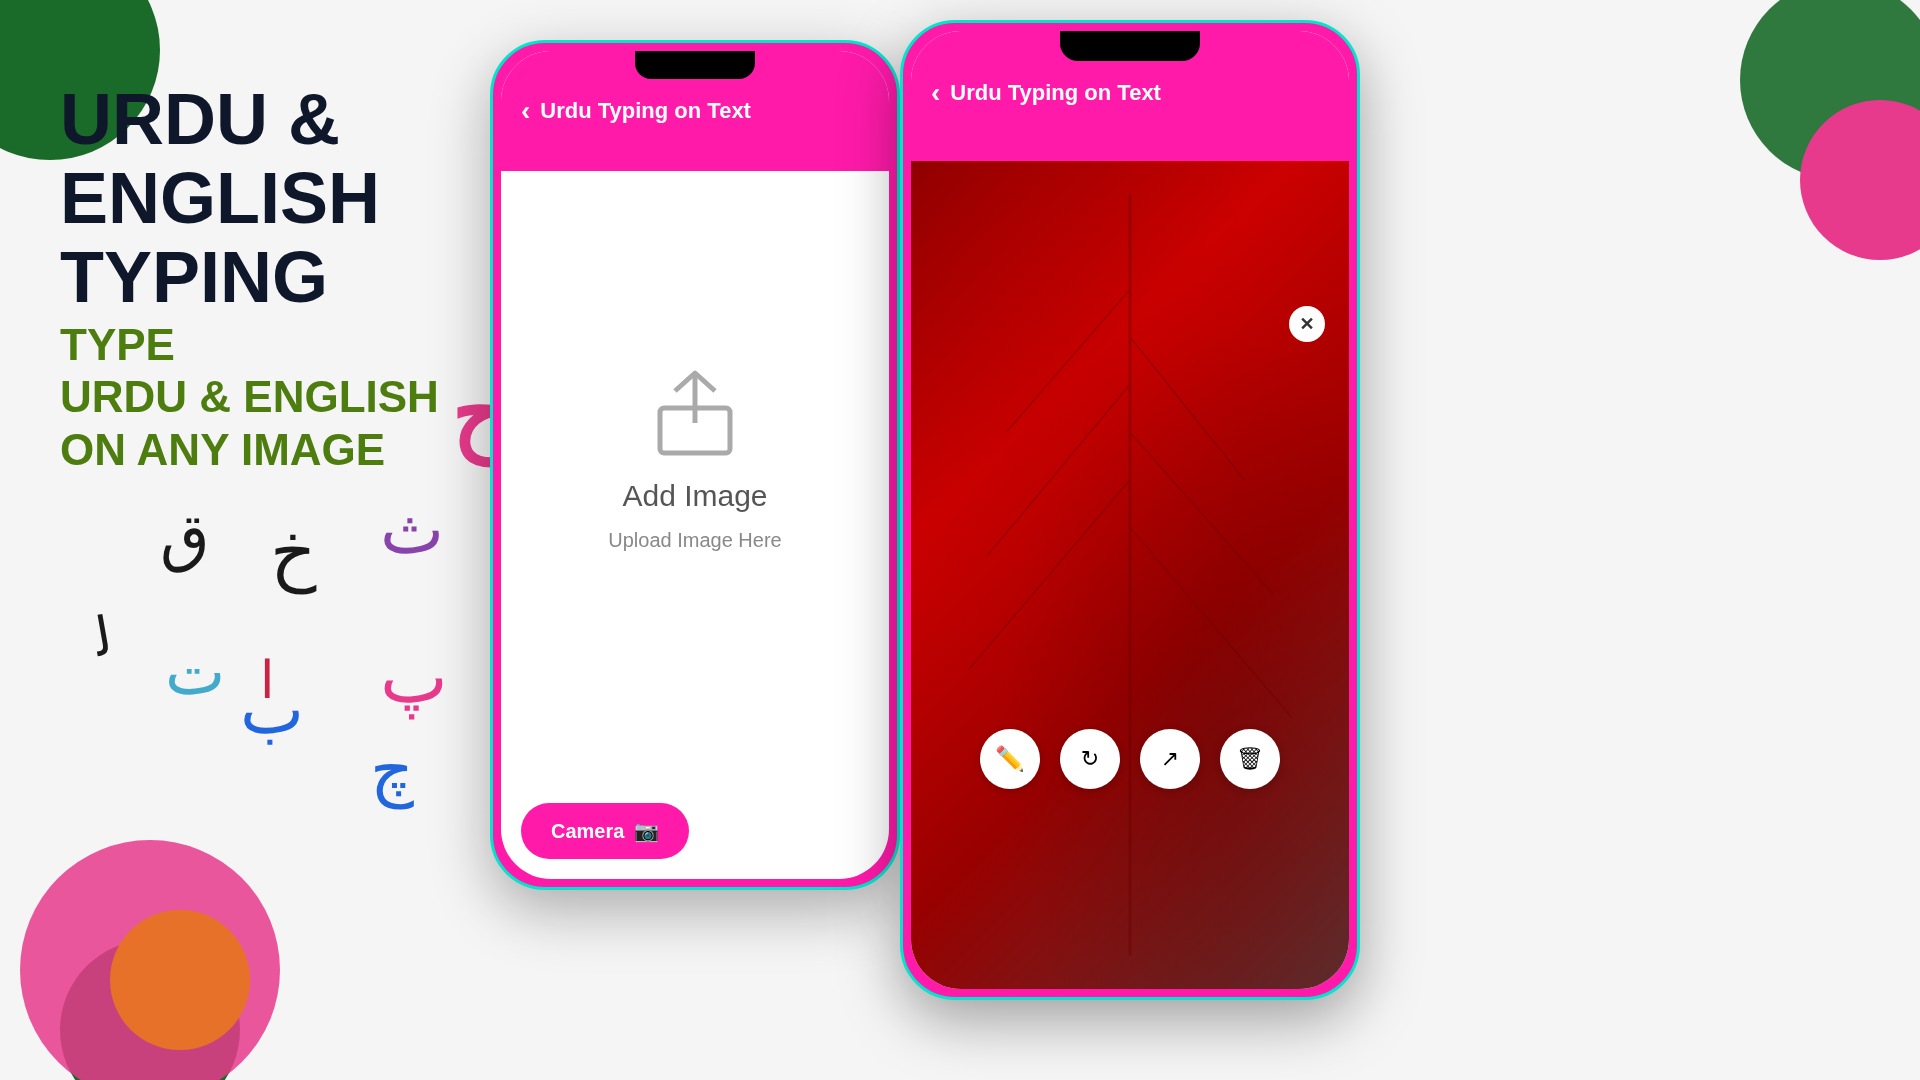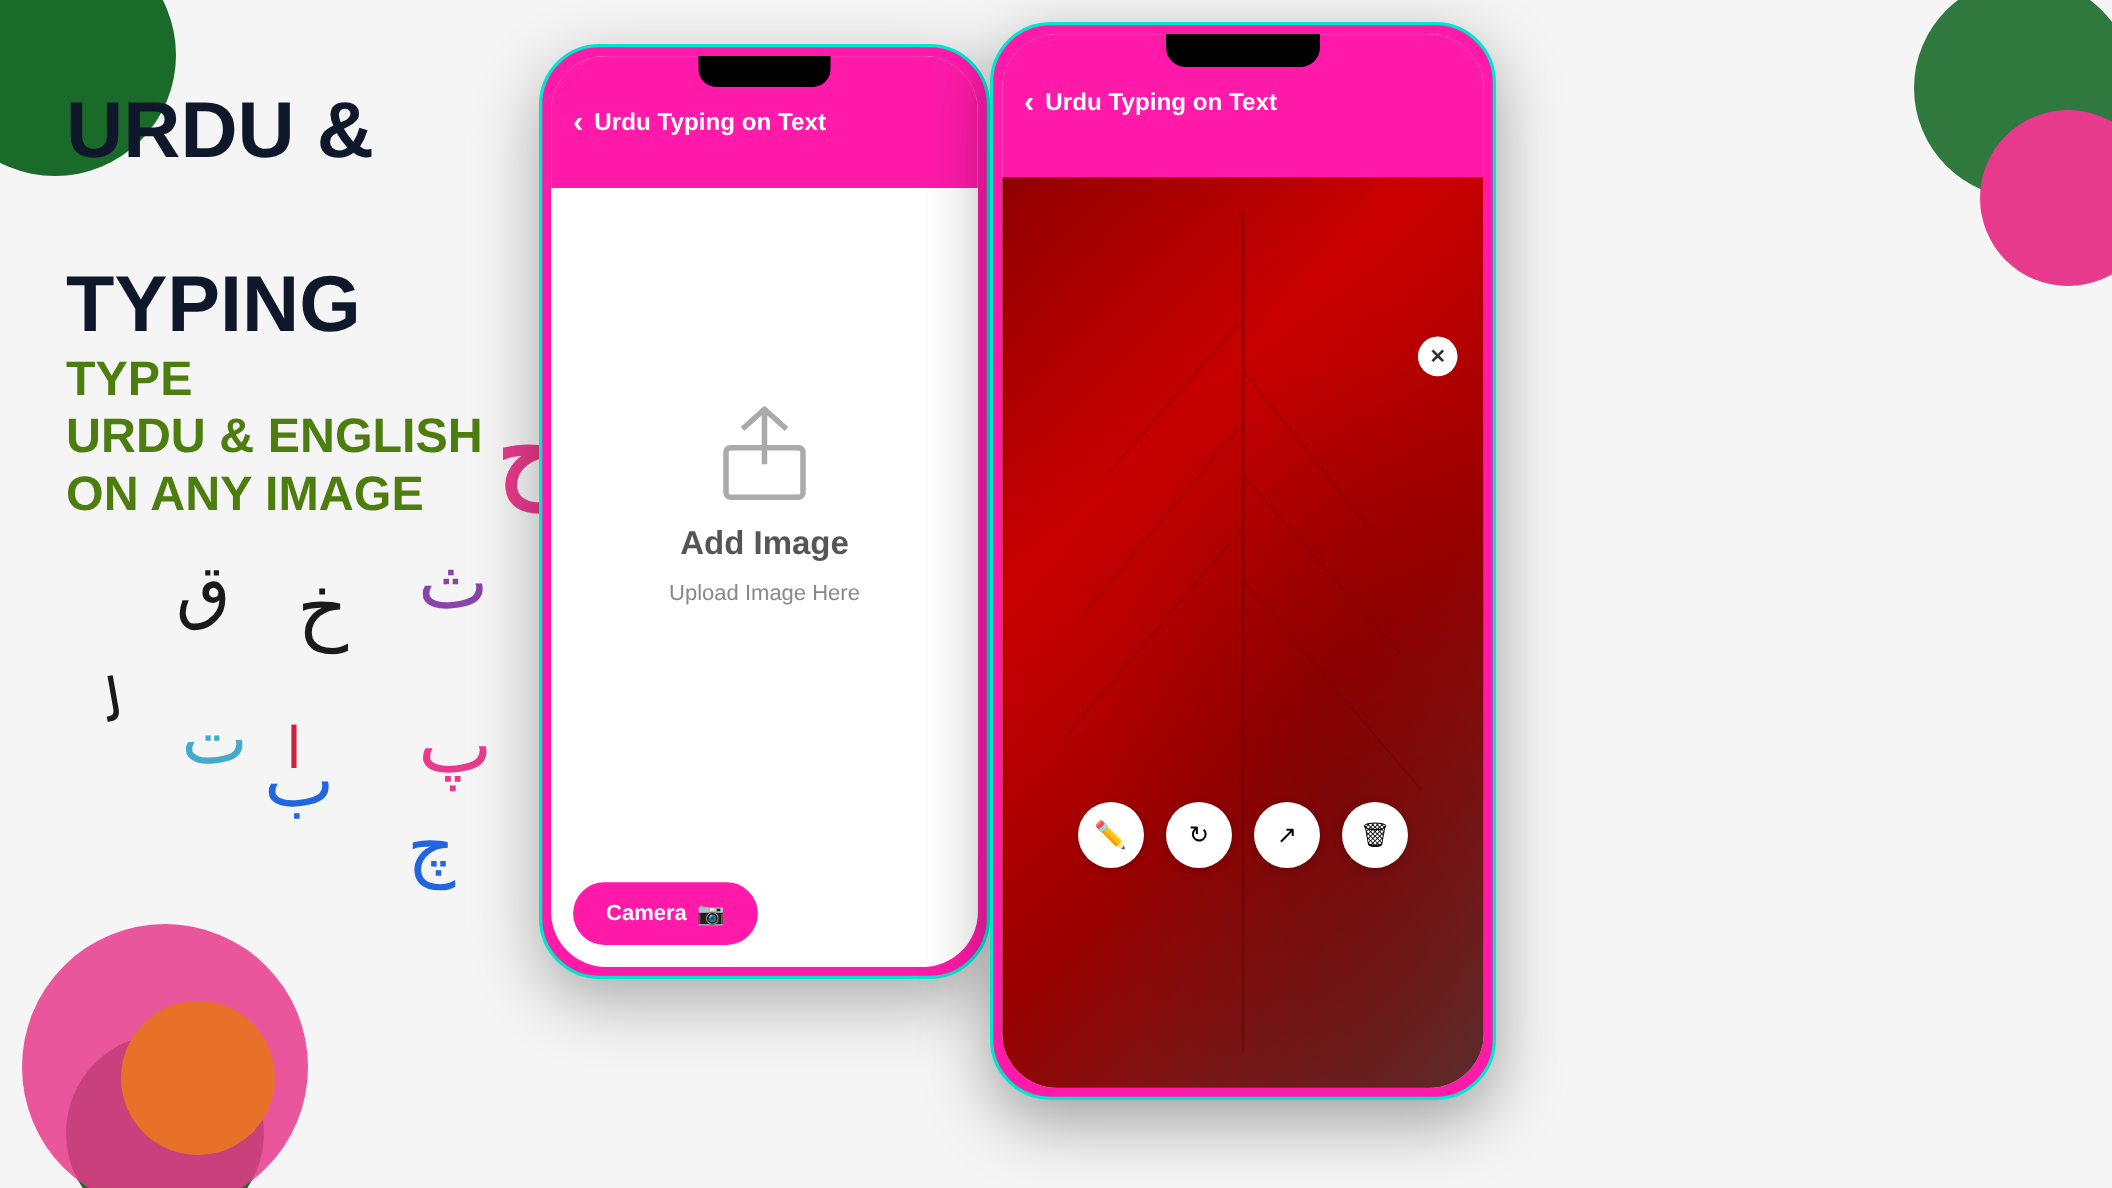--- a/index.html
+++ b/index.html
@@ -207,21 +207,21 @@
       align-items: center;
       gap: 16px;
       margin-bottom: 40px;
     }
     .upload-svg-icon {
       width: 100px;
       height: 100px;
     }
     .add-image-text {
       font-size: 30px;
-      font-weight: 700;
+      font-weight: 400;
       color: #555;
     }
     .upload-file-text {
       font-size: 20px;
       color: #888;
     }
 
     
     .phone-1-buttons {
       display: flex;
@@ -366,21 +366,21 @@
 <div class="deco-green-top-left"></div>
 <div class="deco-green-bottom-left"></div>
 <div class="deco-pink-bottom-left"></div>
 <div class="deco-orange-bottom-left"></div>
 <div class="deco-green-top-right"></div>
 <div class="deco-pink-top-right"></div>
 
 <div class="left-section">
   <div class="main-title">
     <span>URDU &amp;</span><br>
-    <br>
+    <span>ENGLISH</span><br>
     <span>TYPING</span>
   </div>
   <div class="sub-title">
     <span>TYPE</span><br>
     <span>URDU &amp; ENGLISH</span><br>
     <span>ON ANY IMAGE</span>
   </div>
   <div class="arabic-deco">ح</div>
 </div>
 

